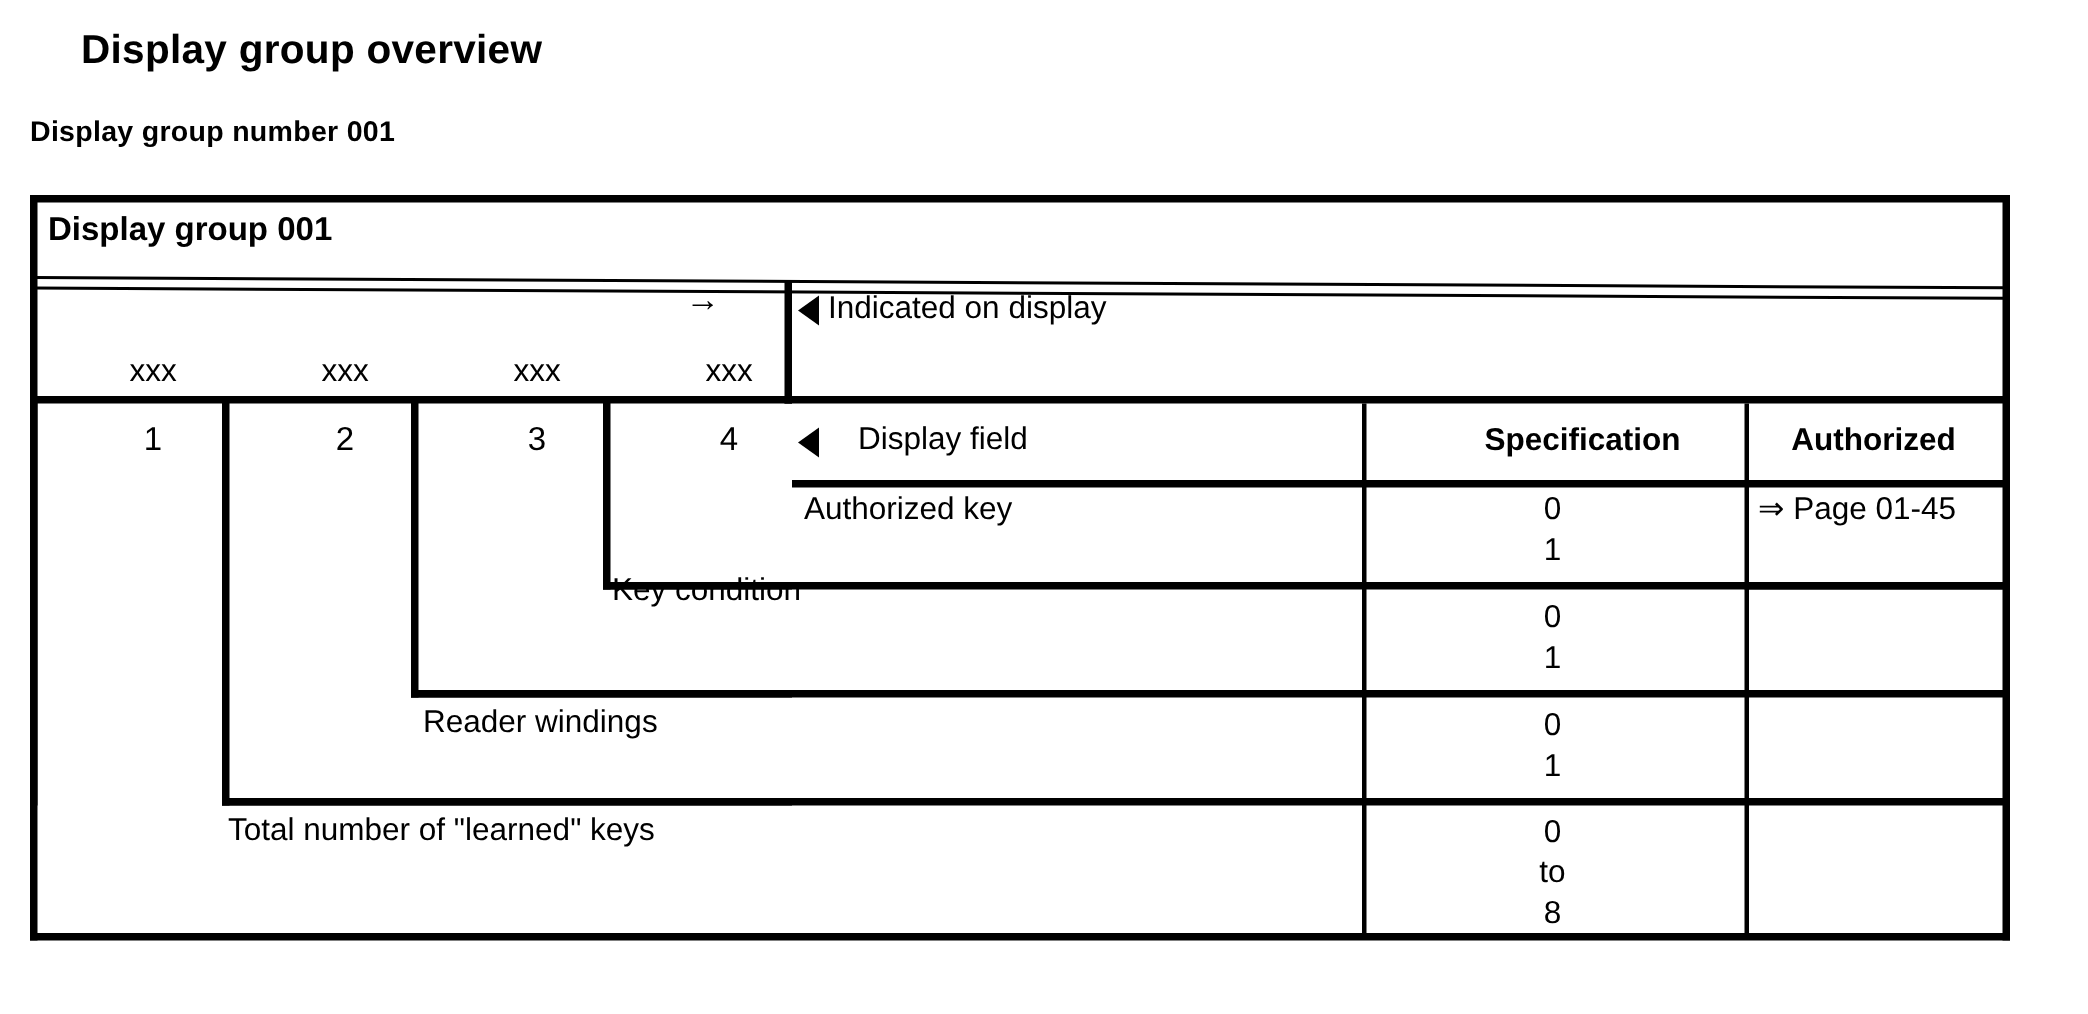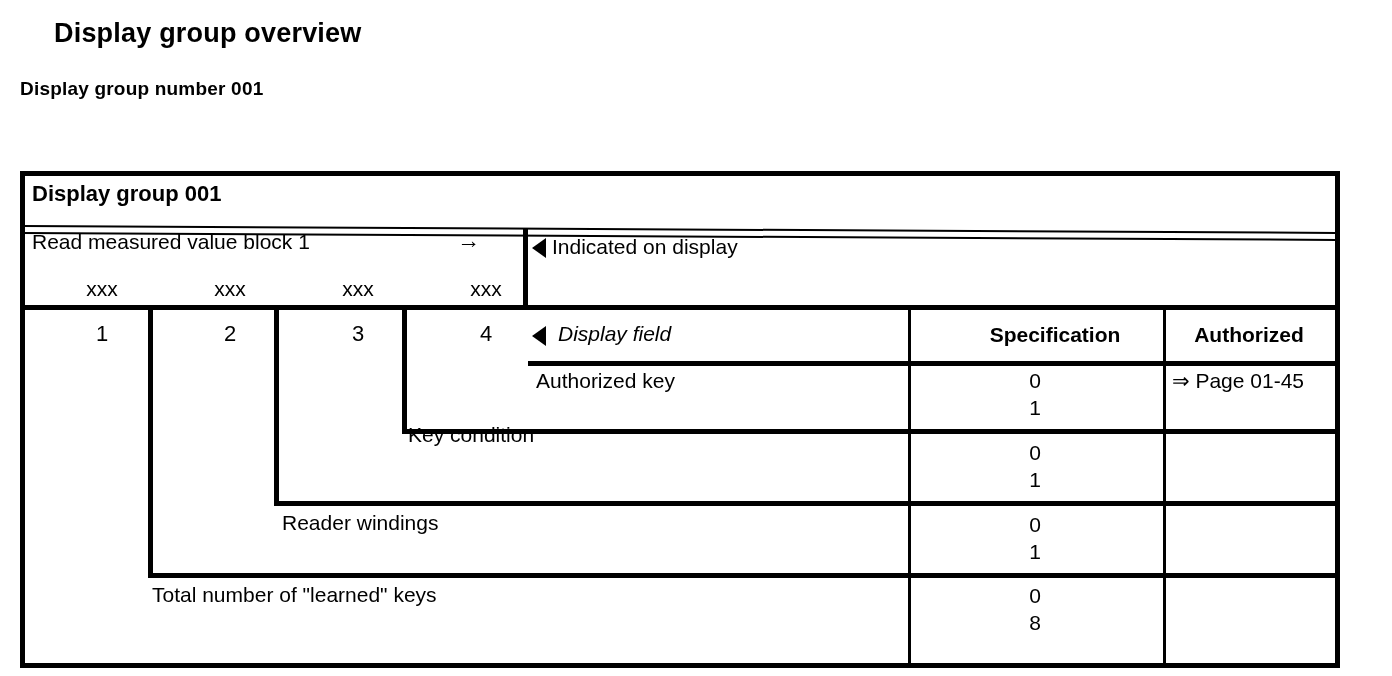--- a/index.html
+++ b/index.html
@@ -19,21 +19,21 @@
   }
   #sub-title{
     position:absolute;left:20px;top:78px;
     font-size:19px;font-weight:bold;letter-spacing:.2px;
     white-space:nowrap;
   }
 
   
   #diagram{
     position:absolute;left:20px;top:130px;
-    width:1320px;height:497px;margin-top:41px;
+    width:1320px;height:497px;
   }
   .ln{position:absolute;background:#000;}
   .hl{height:5px;}      
   .vl{width:5px;}
   .vl-thin{width:3px;}
 
   
   .tx{position:absolute;white-space:nowrap;font-size:21px;line-height:1;}
   .tx-b{font-weight:bold;}
   .tx-c{text-align:center;}
@@ -69,21 +69,20 @@
   <div class="ln hl" style="left:0;top:0;width:1320px;"></div>
   <div class="ln vl" style="left:0;top:0;height:497px;"></div>
   <div class="ln vl" style="left:1315px;top:0;height:497px;"></div>
   <div class="ln hl" style="left:0;top:492px;width:1320px;"></div>
 
   <div class="tx tx-b" style="left:12px;top:12px;font-size:22px;">Display group 001</div>
 
   <div class="skew" style="left:3px;top:54px;width:1314px;transform:rotate(0.30deg);"></div>
   <div class="skew" style="left:3px;top:61px;width:1314px;transform:rotate(0.30deg);"></div>
 
-  <div class="tx" style="left:12px;top:60px;">Read measured value block 1</div>
   <div class="tx" style="left:437px;top:58px;font-size:23px;">→</div>
 
   <div class="tx tx-c" style="left:22px;top:107px;width:120px;">xxx</div>
   <div class="tx tx-c" style="left:150px;top:107px;width:120px;">xxx</div>
   <div class="tx tx-c" style="left:278px;top:107px;width:120px;">xxx</div>
   <div class="tx tx-c" style="left:406px;top:107px;width:120px;">xxx</div>
 
   <div class="ln hl" style="left:0;top:134px;width:508px;"></div>
   <div class="ln vl" style="left:503px;top:58px;height:81px;"></div>
 
@@ -101,21 +100,21 @@
   <div class="ln vl" style="left:254px;top:134px;height:201px;"></div>
   <div class="ln hl" style="left:254px;top:330px;width:254px;"></div>
 
   <div class="ln vl" style="left:128px;top:134px;height:273px;"></div>
   <div class="ln hl" style="left:128px;top:402px;width:380px;"></div>
 
   <div class="ln vl" style="left:0px;top:134px;height:273px;"></div>
 
   <div class="ln hl" style="left:503px;top:134px;width:817px;"></div>
   <div class="tri" style="left:512px;top:155px;"></div>
-  <div class="tx" style="left:538px;top:152px;font-style:italic;">Display field</div>
+  <div class="tx" style="left:552px;top:152px;">Display field</div>
   <div class="tx tx-b tx-c" style="left:888px;top:153px;width:294px;">Specification</div>
   <div class="tx tx-b tx-c" style="left:1143px;top:153px;width:172px;">Authorized</div>
 
   <div class="ln vl-thin" style="left:888px;top:139px;height:353px;"></div>
   <div class="ln vl-thin" style="left:1143px;top:139px;height:353px;"></div>
 
   <div class="ln hl" style="left:508px;top:190px;width:812px;"></div>
   <div class="ln hl" style="left:382px;top:258px;width:938px;"></div>
   <div class="ln hl" style="left:254px;top:330px;width:1066px;"></div>
   <div class="ln hl" style="left:128px;top:402px;width:1192px;"></div>
@@ -134,18 +133,19 @@
   <div class="spec" style="left:888px;top:268px;">
     <div>0</div>
     <div>1</div>
   </div>
   <div class="spec" style="left:888px;top:340px;">
     <div>0</div>
     <div>1</div>
   </div>
   <div class="spec" style="left:888px;top:411px;">
     <div>0</div>
+    <div>to</div>
     <div>8</div>
   </div>
 
   <div class="tx" style="left:1152px;top:199px;">⇒ Page 01-45</div>
 
 </div>
 
 </body></html>

